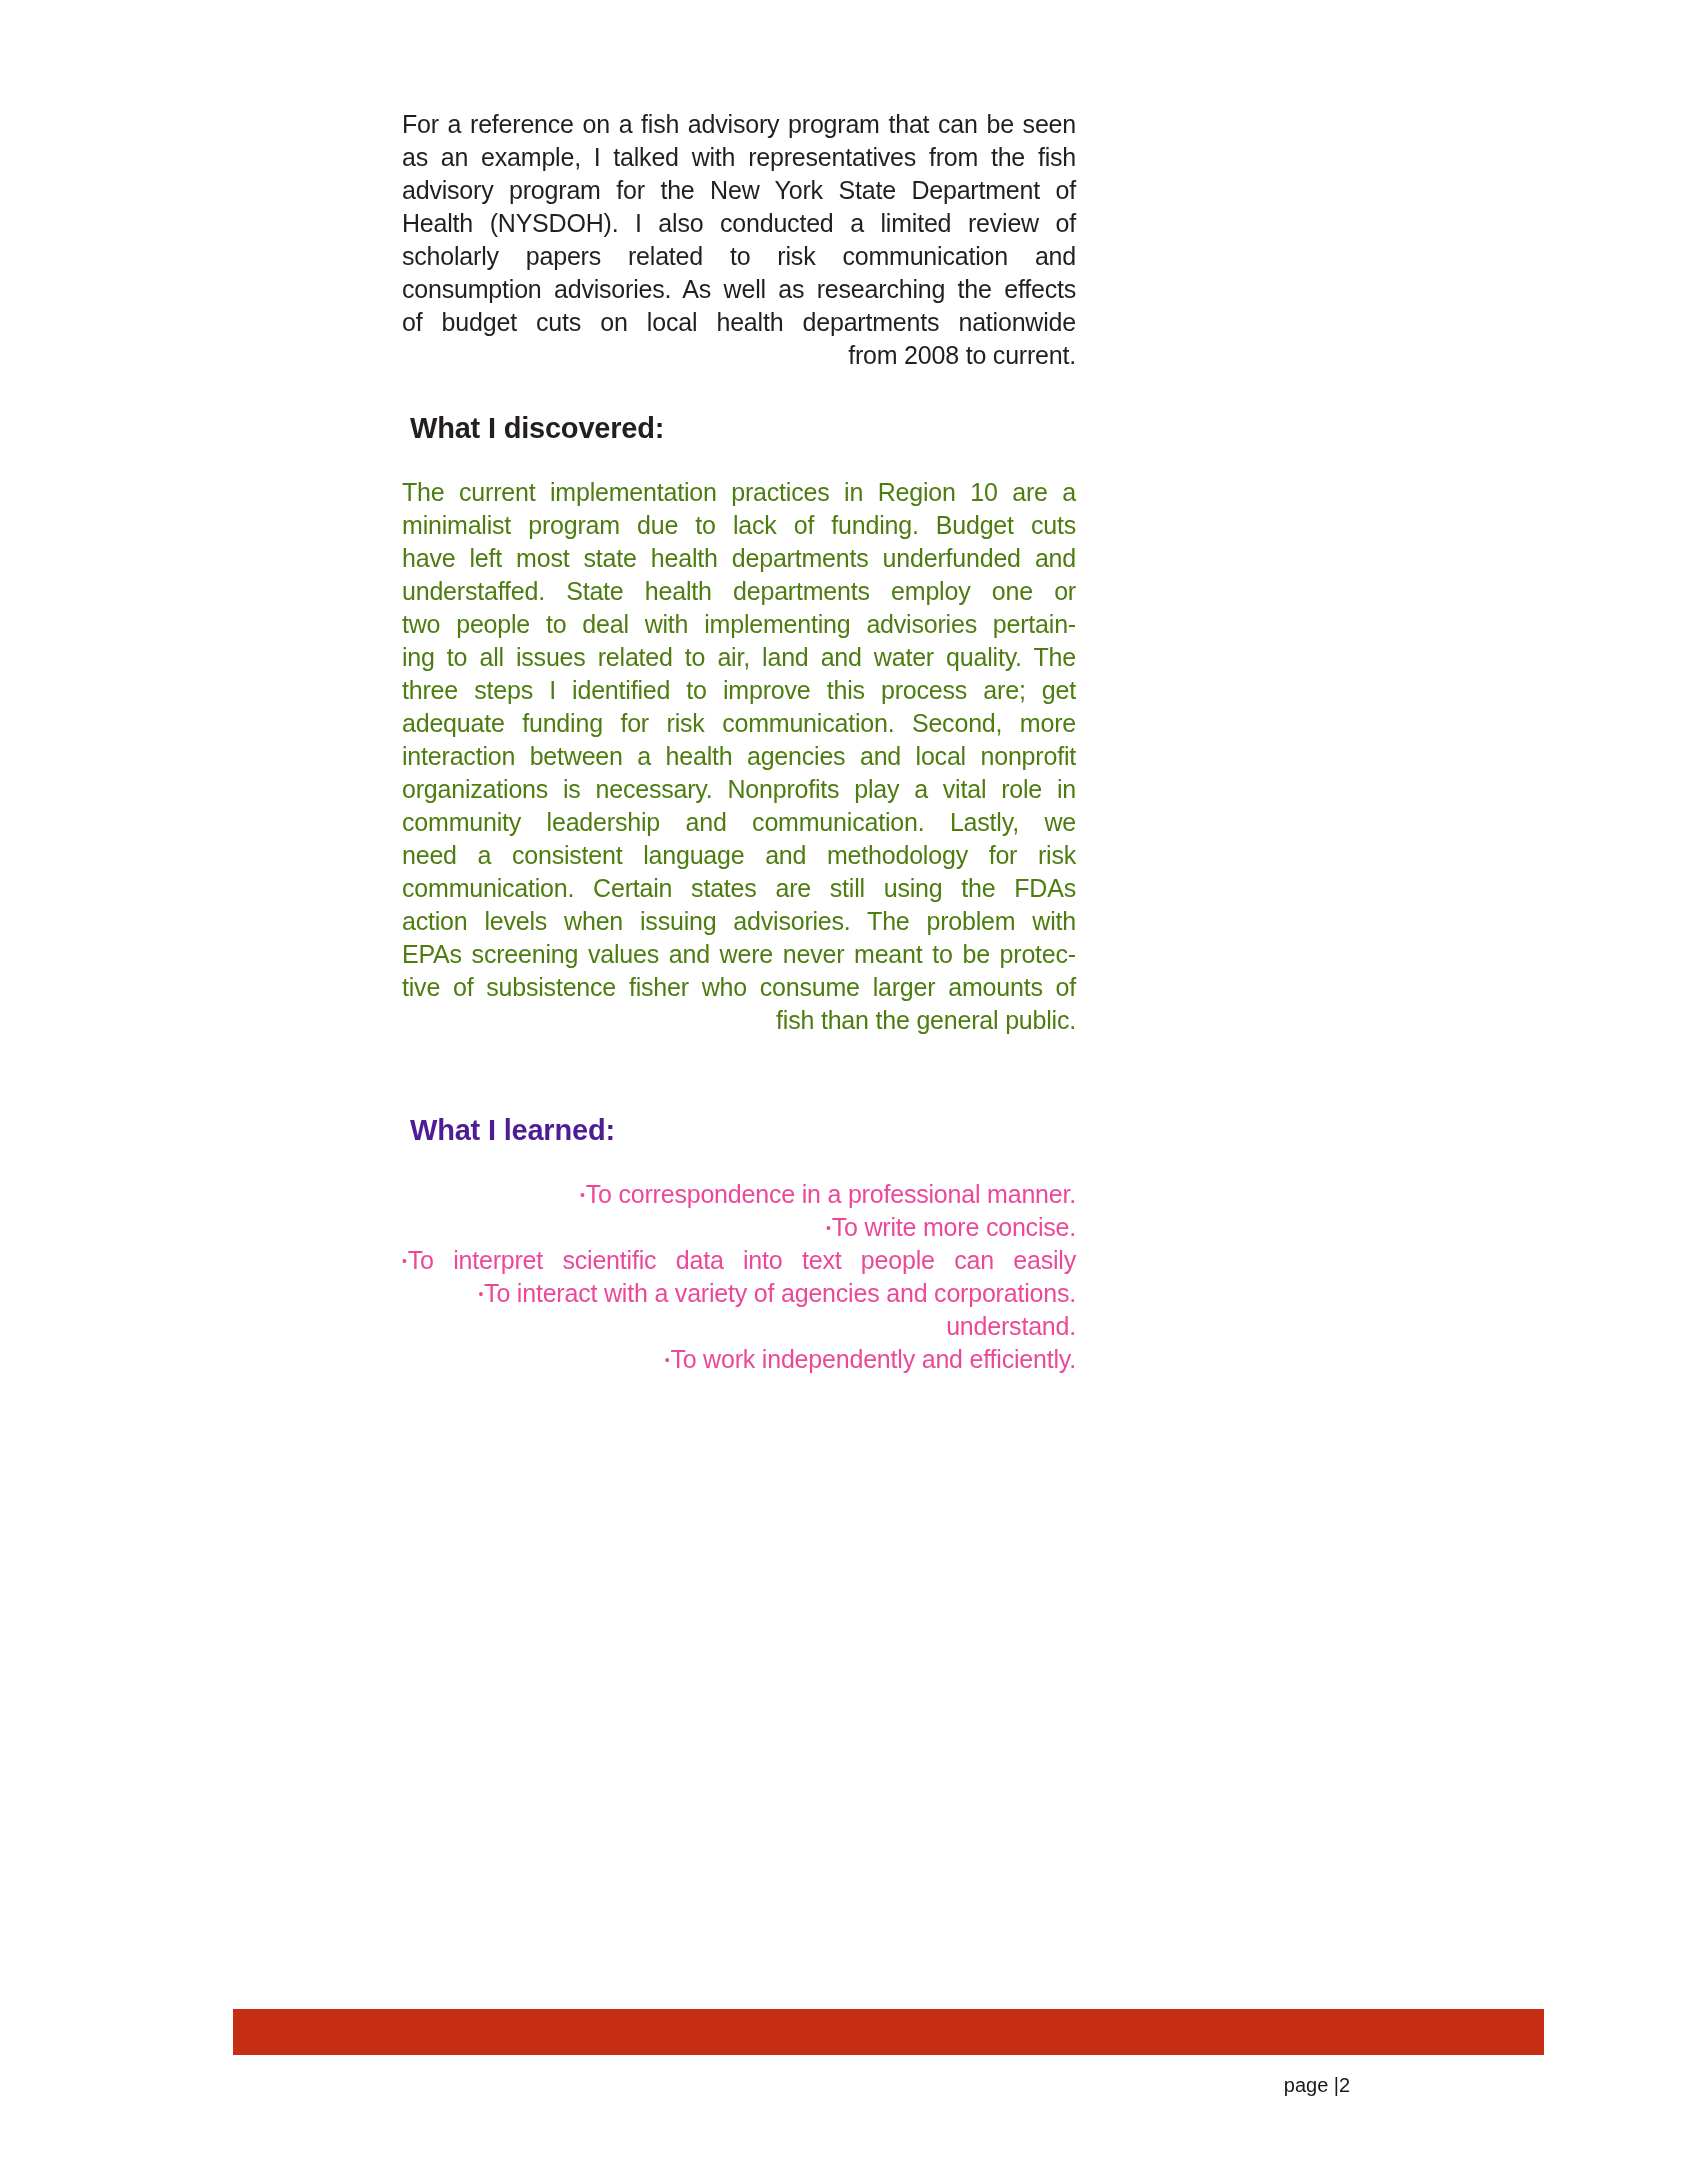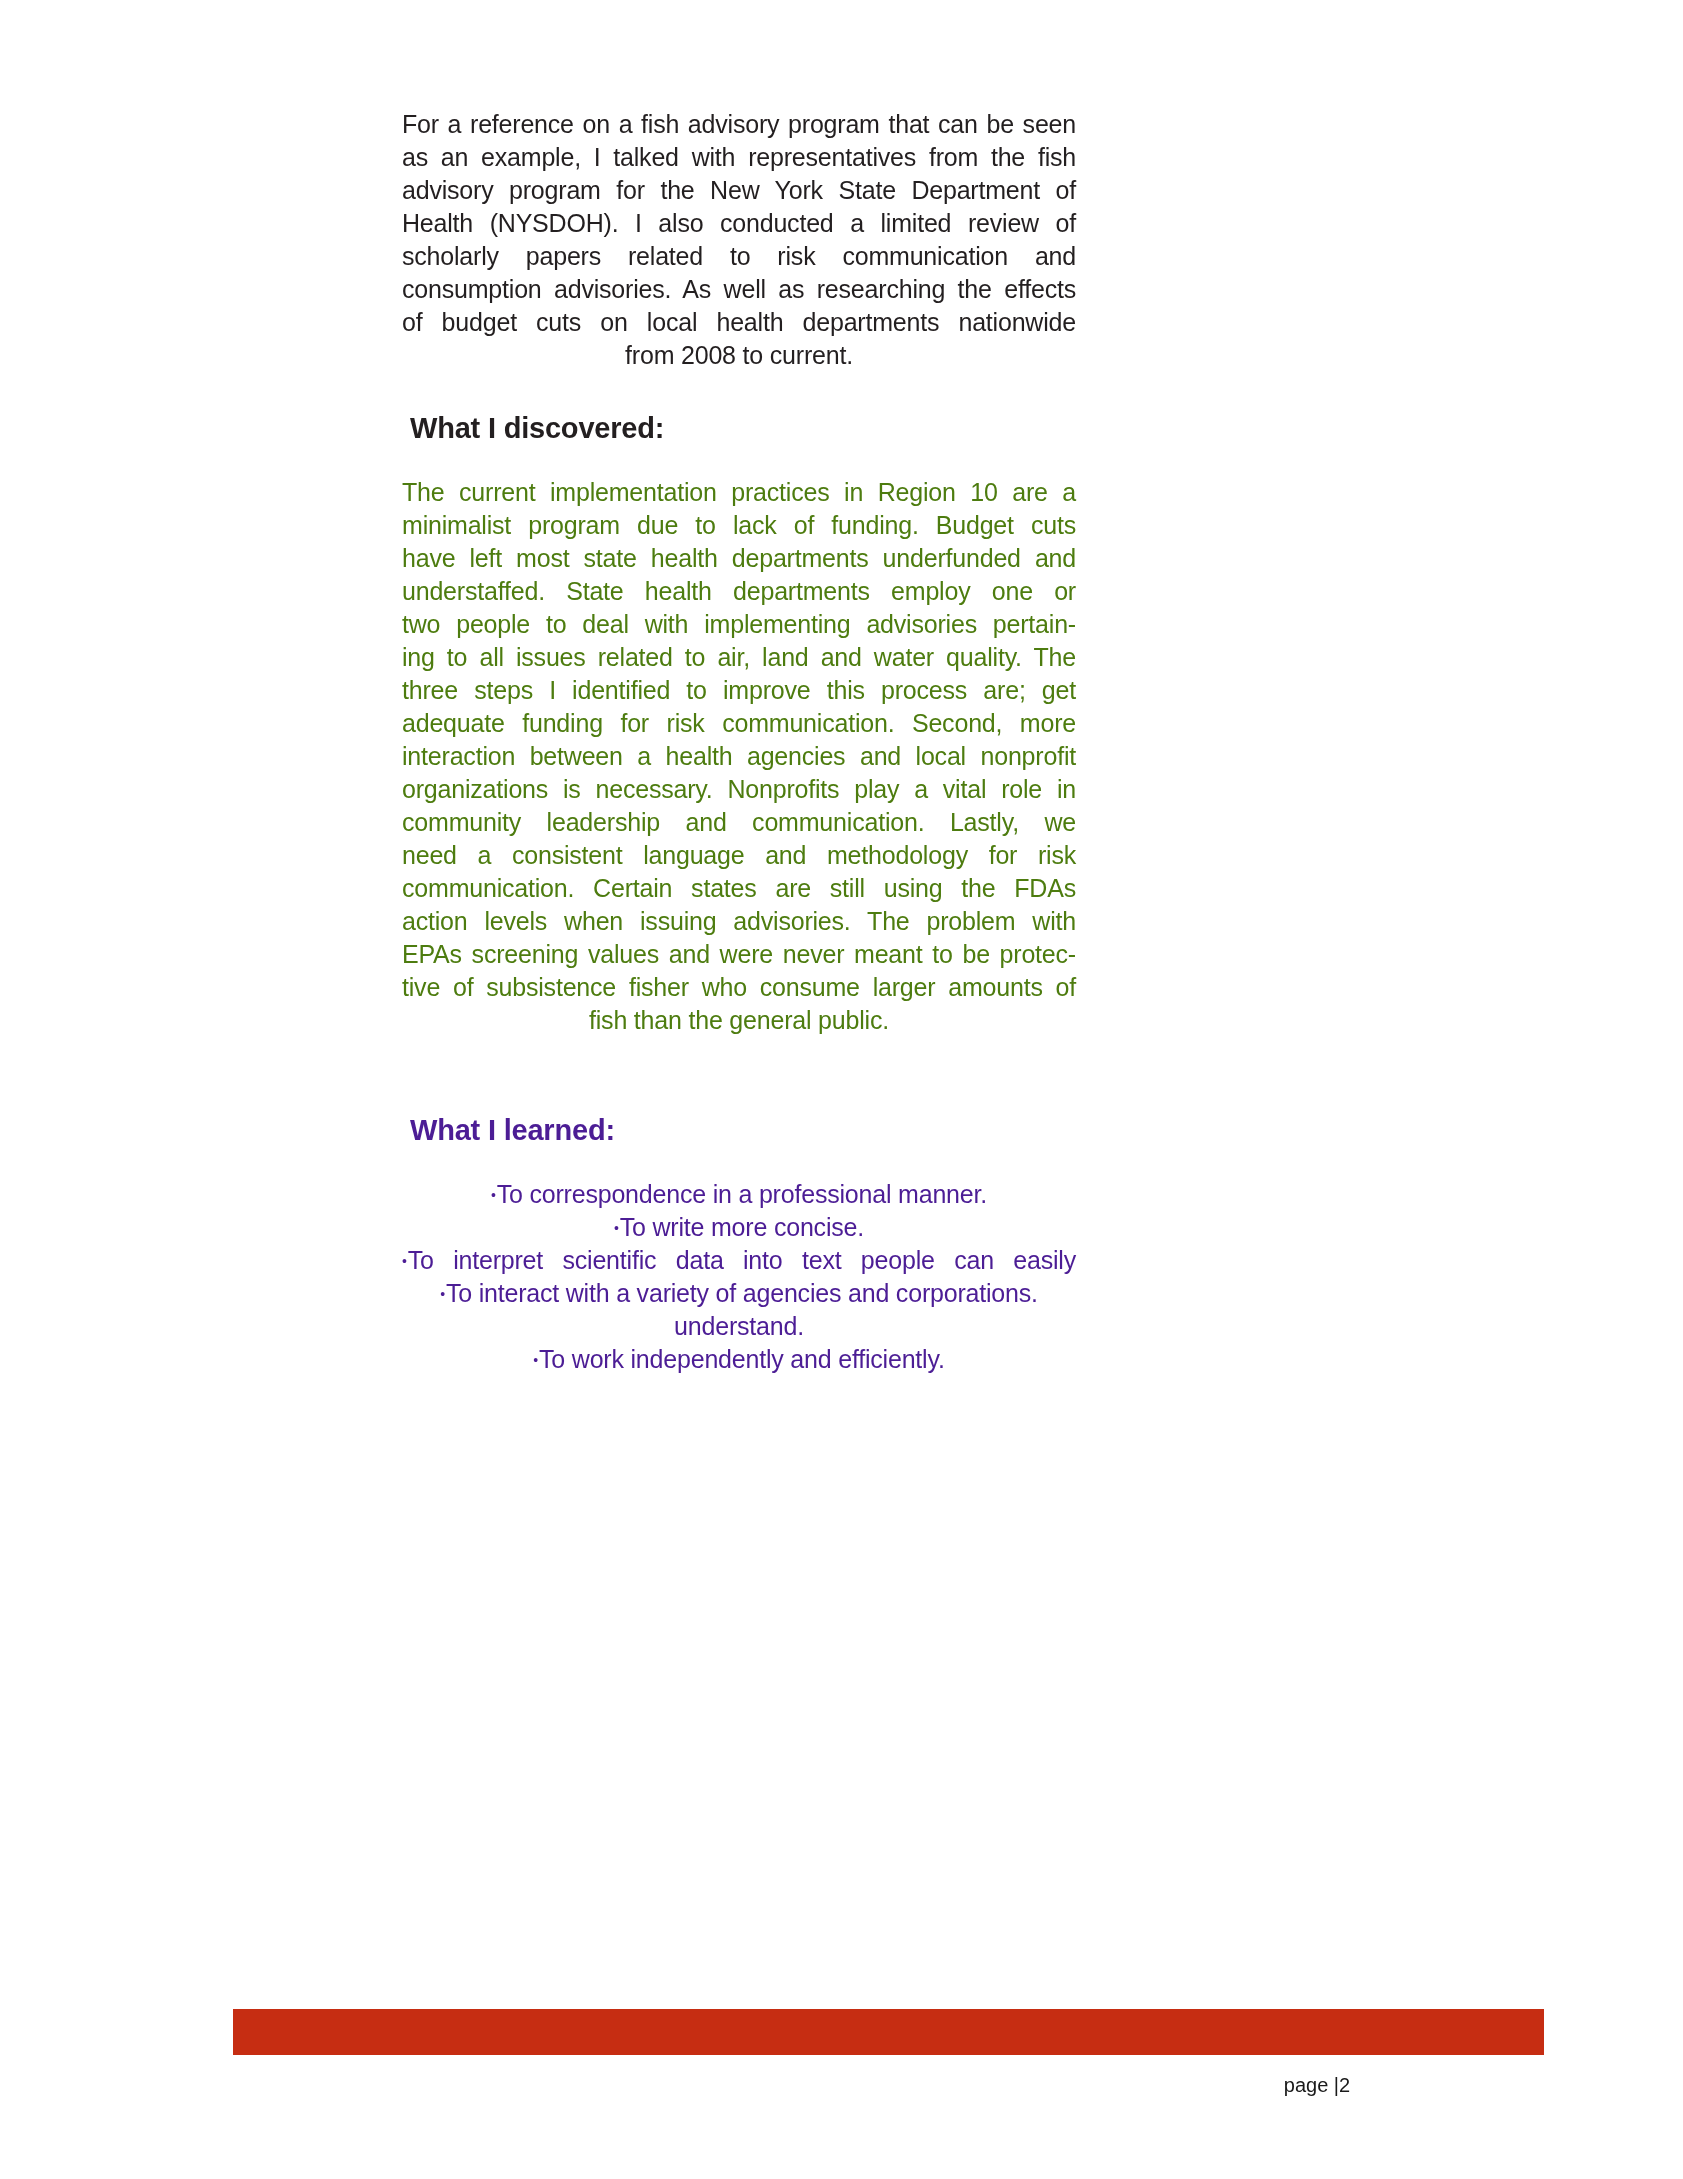--- a/index.html
+++ b/index.html
@@ -21,21 +21,21 @@
     left: 402px;
     width: 674px;
     font-size: 25px;
     line-height: 33px;
     letter-spacing: -0.2px;
     color: #231F20;
   }
   .text-block .line {
     height: 33px;
     white-space: nowrap;
-    text-align: center;
+    text-align: right;
   }
   .text-block .line.j {
     white-space: normal;
     text-align: justify;
     text-align-last: justify;
     -moz-text-align-last: justify;
   }
   .bullet {
     display: inline-block;
     font-size: 14px;
@@ -104,21 +104,21 @@
       <div class="line j">need a consistent language and methodology for risk</div>
       <div class="line j">communication. Certain states are still using the FDAs</div>
       <div class="line j">action levels when issuing advisories. The problem with</div>
       <div class="line j">EPAs screening values and were never meant to be protec-</div>
       <div class="line j">tive of subsistence fisher who consume larger amounts of</div>
       <div class="line">fish than the general public.</div>
     </div>
 
   <h2 class="heading" style="top: 1104px; color: #4c1d95;">What I learned:</h2>
 
-  <div class="text-block" style="top: 1178px; color: #4c1d95;">
+  <div class="text-block" style="top: 1178px; color: #ec4899;">
       <div class="line"><span class="bullet">•</span>To correspondence in a professional manner.</div>
       <div class="line"><span class="bullet">•</span>To write more concise.</div>
       <div class="line j"><span class="bullet">•</span>To interpret scientific data into text people can easily</div>
       <div class="line"><span class="bullet">•</span>To interact with a variety of agencies and corporations.</div>
       <div class="line">understand.</div>
       <div class="line"><span class="bullet">•</span>To work independently and efficiently.</div>
     </div>
 
   <div class="accent-bar" style="background: rgb(198, 45, 18);"></div>
 

